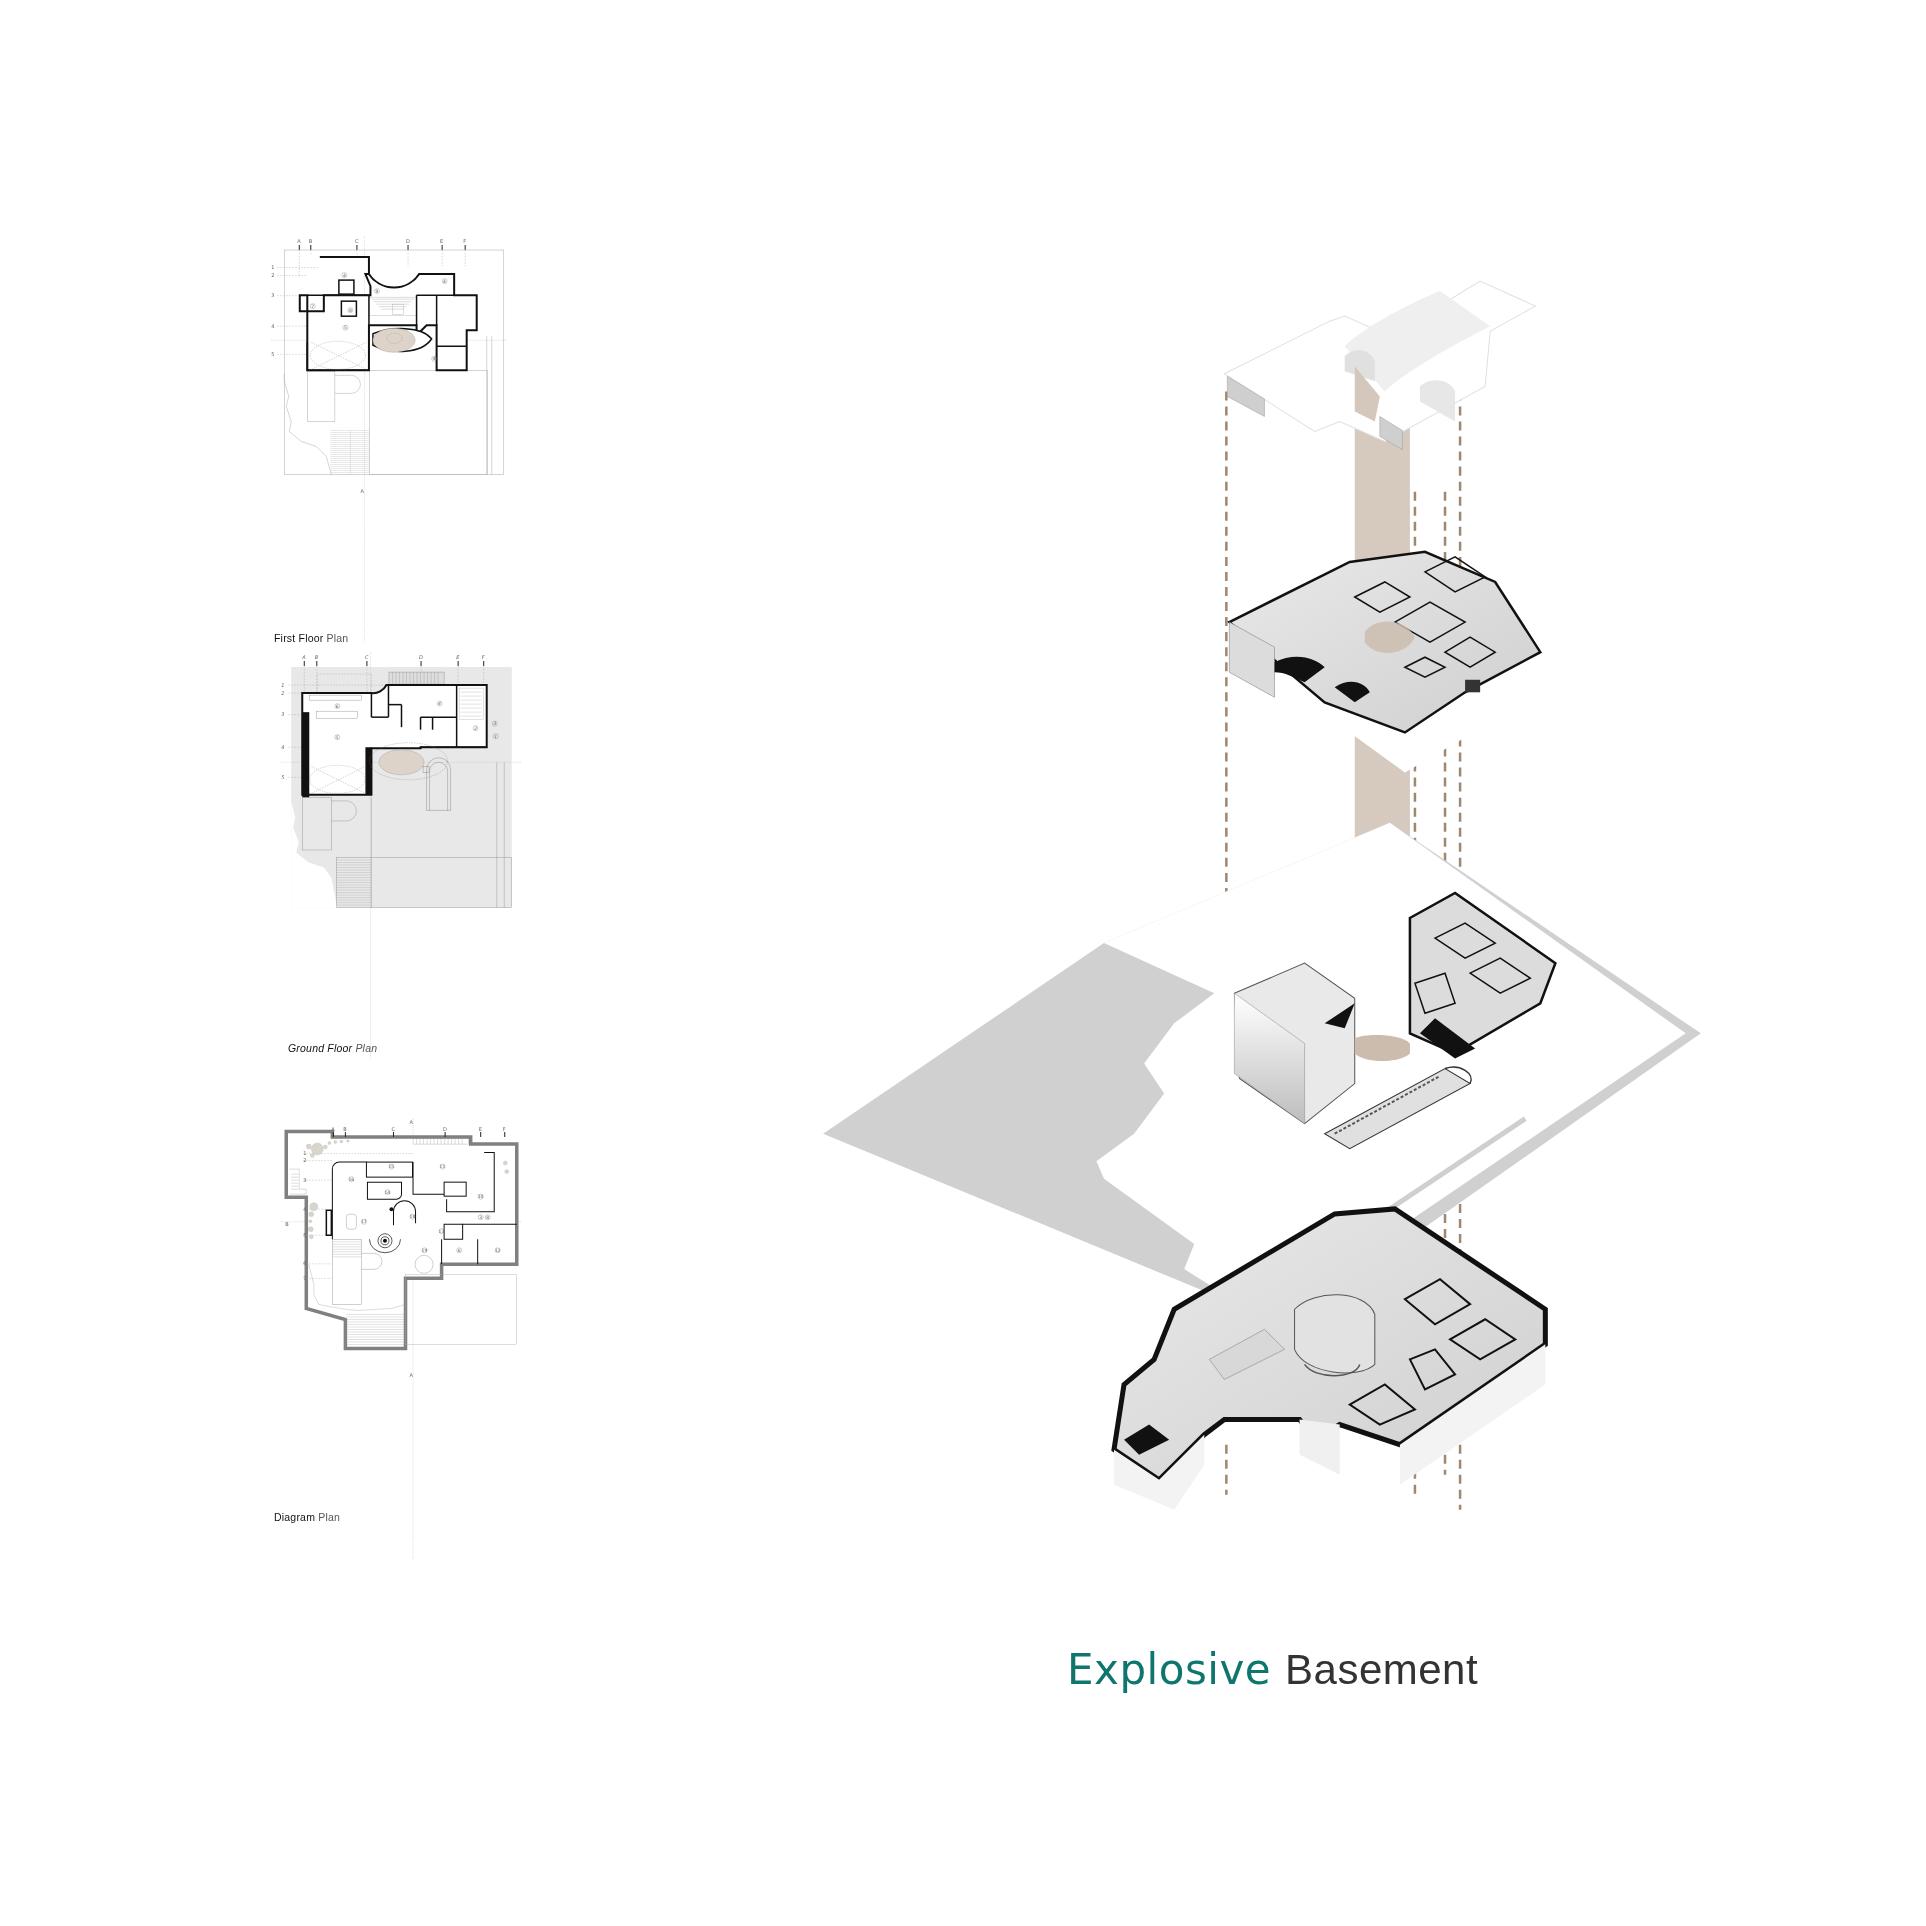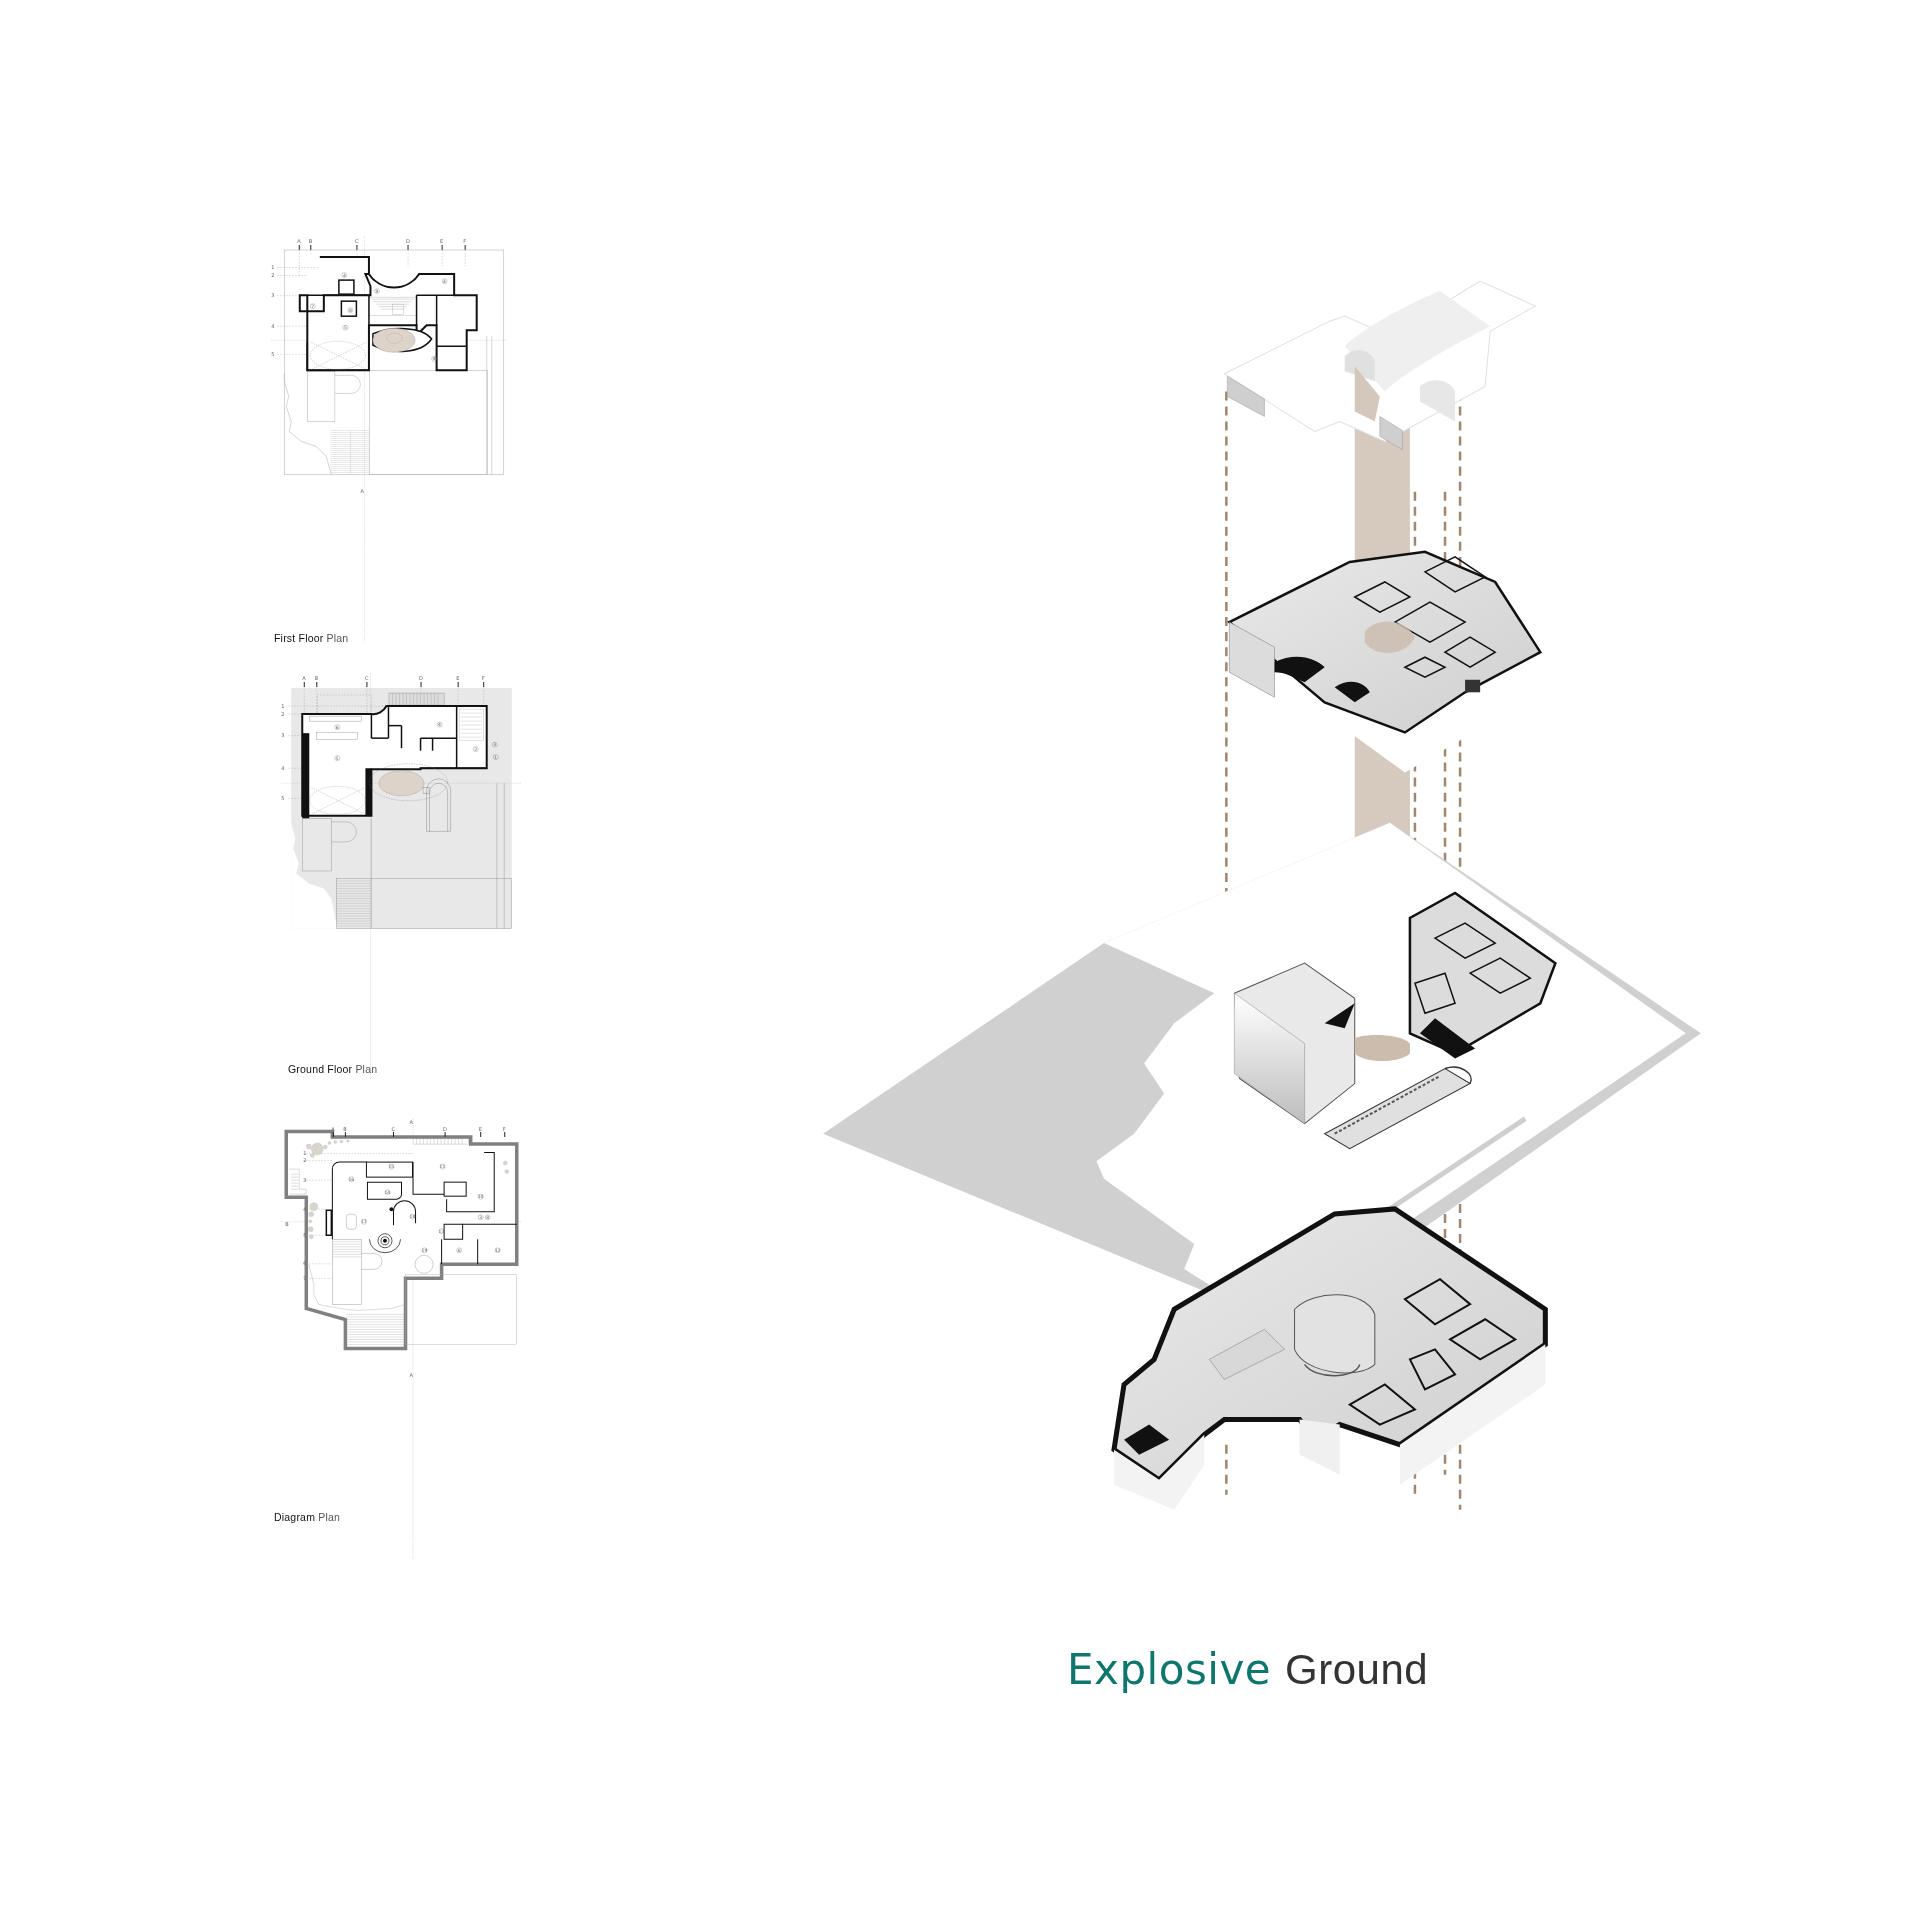--- a/index.html
+++ b/index.html
@@ -123,21 +123,21 @@
         <text class="room-num" x="208" y="113">9</text>
     </g>
     <text class="grid-label" x="178" y="512">A</text>
   </svg>
   <div class="plan-caption" style="left:3px; top:396px;">
     <span>First Floor</span>
     <span class="light">Plan</span>
   </div>
 </div>
 
-<div class="plan" style="left:281px; top:673px;">
+<div class="plan" style="left:281px; top:652px;font-style:italic;">
   <svg width="241" height="406" viewBox="0 0 480 810">
     <rect x="20" y="30" width="440" height="480" fill="#e8e8e8"></rect>
     <path d="M20 280 L20 300 L28 330 L24 350 L35 380 L30 400 L55 420 L85 430 L100 450 L112 510 L20 510 Z" fill="#fff"></path>
     <line x1="178" y1="0" x2="178" y2="810" stroke="#bbb" stroke-width="1" stroke-dasharray="2,2"></line>
     <line x1="0" y1="220" x2="480" y2="220" stroke="#bbb" stroke-width="1" stroke-dasharray="2,2"></line>
     <g>
       <text class="grid-label" x="42" y="14">A</text>
       <text class="grid-label" x="67" y="14">B</text>
       <text class="grid-label" x="167" y="14">C</text>
       <text class="grid-label" x="275" y="14">D</text>
@@ -493,15 +493,15 @@
       <path d="M940 2070 C980 2030 1080 2030 1100 2080 L1100 2180 C1070 2210 960 2200 940 2150 Z" fill="#e2e2e2" stroke="#555" stroke-width="2"></path>
       <path d="M960 2180 C980 2210 1060 2210 1070 2180" fill="none" stroke="#555" stroke-width="3"></path>
       <path d="M770 2170 L880 2110 L920 2150 L800 2210 Z" fill="#d8d8d8" stroke="#777" stroke-width="1"></path>
       <path d="M600 2330 L650 2300 L690 2330 L630 2360 Z" fill="#111"></path>
     </g>
   </svg>
 </div>
 
 <div class="title">
   <span class="bold">Explosive</span>
-  <span class="thin">Ground</span>
+  <span class="thin">Basement</span>
 </div>
 
 
 </body></html>

